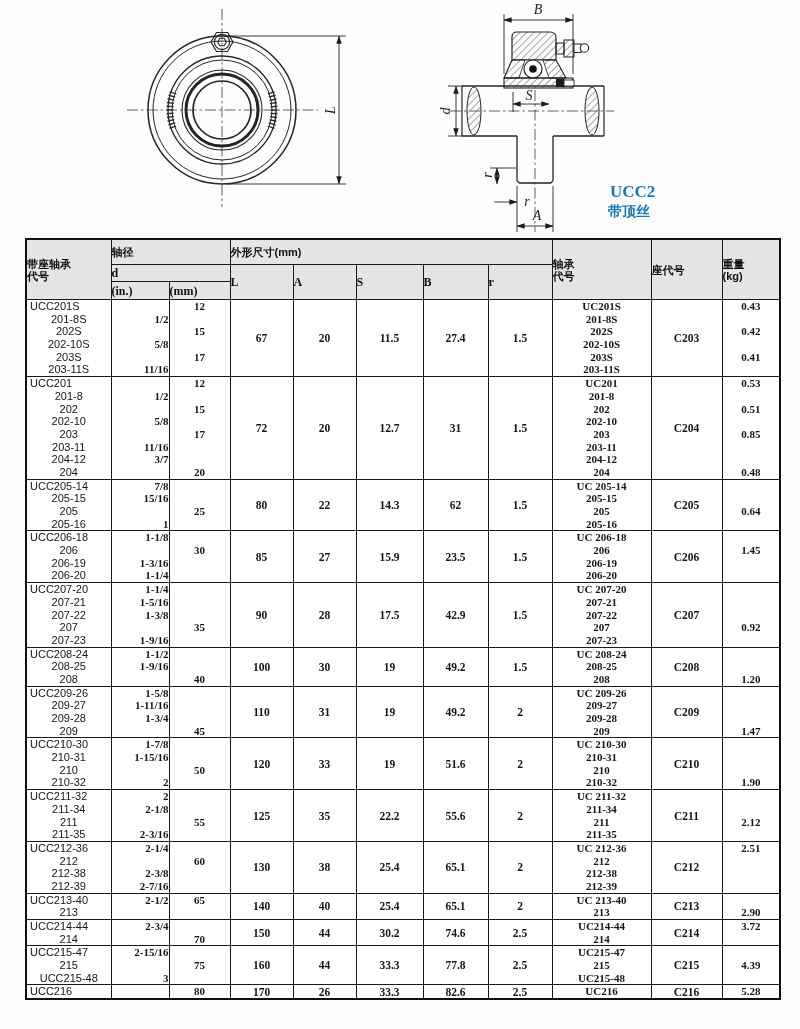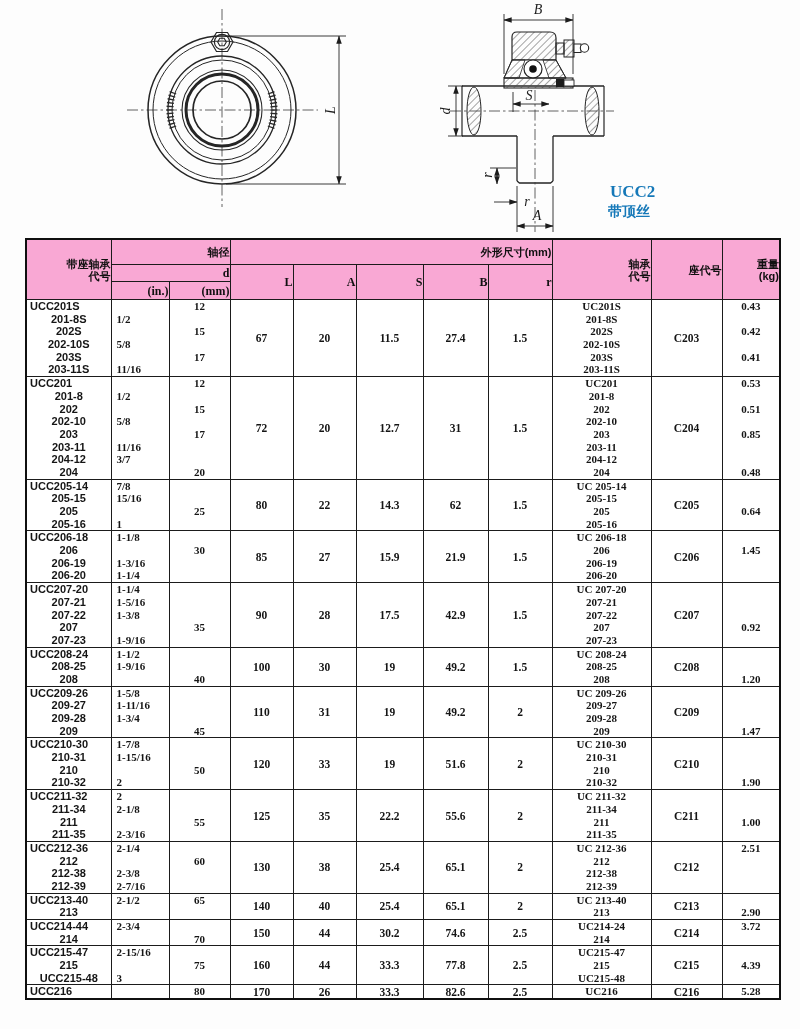--- a/index.html
+++ b/index.html
@@ -14,34 +14,34 @@
   .dimtxt{font-family:"Liberation Serif",serif;font-style:italic;font-size:14px;fill:#1c1c1c;}
   .bluelab{font-family:"Liberation Serif",serif;font-weight:bold;fill:#1578b8;}
 
   table.spec{
     position:absolute;left:25px;top:238px;width:756px;
     border-collapse:collapse;table-layout:fixed;
     border:2px solid #101010;background:#fff;
   }
   .spec th,.spec td{border:1px solid #1b1b1b;padding:0;overflow:hidden;}
   .spec thead th{
-    background:#f9a8d4;font-weight:bold;font-size:11px;line-height:12px;
-    color:#101010;text-align:right;vertical-align:middle;
+    background:#e5e5e5;font-weight:bold;font-size:11px;line-height:12px;
+    color:#101010;text-align:left;vertical-align:middle;
   }
   .spec thead tr.h1 th{height:24px;}
   .spec thead tr.h2 th{height:16px;}
   .spec thead tr.h3 th{height:17px;}
   .spec thead th.lat{font-family:"Liberation Serif",serif;font-size:12px;}
   .spec tbody td{vertical-align:middle;background:#fff;}
   .ln{height:12.7px;line-height:12.7px;font-size:11px;white-space:nowrap;text-align:center;}
-  td.code{font-family:"Liberation Sans",sans-serif;font-weight:bold;}
+  td.code{font-family:"Liberation Sans",sans-serif;font-weight:normal;}
   td.code .ln{font-size:11px;letter-spacing:0px;}
   td.code .ln.first{text-align:left;padding-left:3px;}
   td.serif .ln, td.num{font-family:"Liberation Serif",serif;font-weight:bold;}
-  td.in .ln{text-align:left;padding-left:5px;}
+  td.in .ln{text-align:right;padding-left:5px;}
   td.num{text-align:center;font-size:11.5px;}
   td{padding-top:1px;padding-bottom:1px;}
 </style>
 </head>
 <body>
 
 <svg class="drawings" width="800" height="238" viewBox="0 0 800 238">
   <defs>
     <pattern id="hatch" width="5" height="5" patternUnits="userSpaceOnUse" patternTransform="rotate(45)">
       <line x1="0" y1="0" x2="0" y2="5" stroke="#4c4c4c" stroke-width="1"></line>
@@ -369,21 +369,21 @@
         </td>
         <td class="mm serif">
           <div class="ln first"></div>
           <div class="ln">30</div>
           <div class="ln"></div>
           <div class="ln"></div>
         </td>
         <td class="num">85</td>
         <td class="num">27</td>
         <td class="num">15.9</td>
-        <td class="num">21.9</td>
+        <td class="num">23.5</td>
         <td class="num">1.5</td>
         <td class="brg serif">
           <div class="ln first">UC 206-18</div>
           <div class="ln">206</div>
           <div class="ln">206-19</div>
           <div class="ln">206-20</div>
         </td>
         <td class="num">C206</td>
         <td class="wt serif">
           <div class="ln first"></div>
@@ -571,21 +571,21 @@
         <td class="brg serif">
           <div class="ln first">UC 211-32</div>
           <div class="ln">211-34</div>
           <div class="ln">211</div>
           <div class="ln">211-35</div>
         </td>
         <td class="num">C211</td>
         <td class="wt serif">
           <div class="ln first"></div>
           <div class="ln"></div>
-          <div class="ln">1.00</div>
+          <div class="ln">2.12</div>
           <div class="ln"></div>
         </td>
       </tr>
       <tr>
         <td class="code">
           <div class="ln first">UCC212-36</div>
           <div class="ln">212</div>
           <div class="ln">212-38</div>
           <div class="ln">212-39</div>
         </td>
@@ -660,21 +660,21 @@
         <td class="mm serif">
           <div class="ln first"></div>
           <div class="ln">70</div>
         </td>
         <td class="num">150</td>
         <td class="num">44</td>
         <td class="num">30.2</td>
         <td class="num">74.6</td>
         <td class="num">2.5</td>
         <td class="brg serif">
-          <div class="ln first">UC214-24</div>
+          <div class="ln first">UC214-44</div>
           <div class="ln">214</div>
         </td>
         <td class="num">C214</td>
         <td class="wt serif">
           <div class="ln first">3.72</div>
           <div class="ln"></div>
         </td>
       </tr>
       <tr>
         <td class="code">

